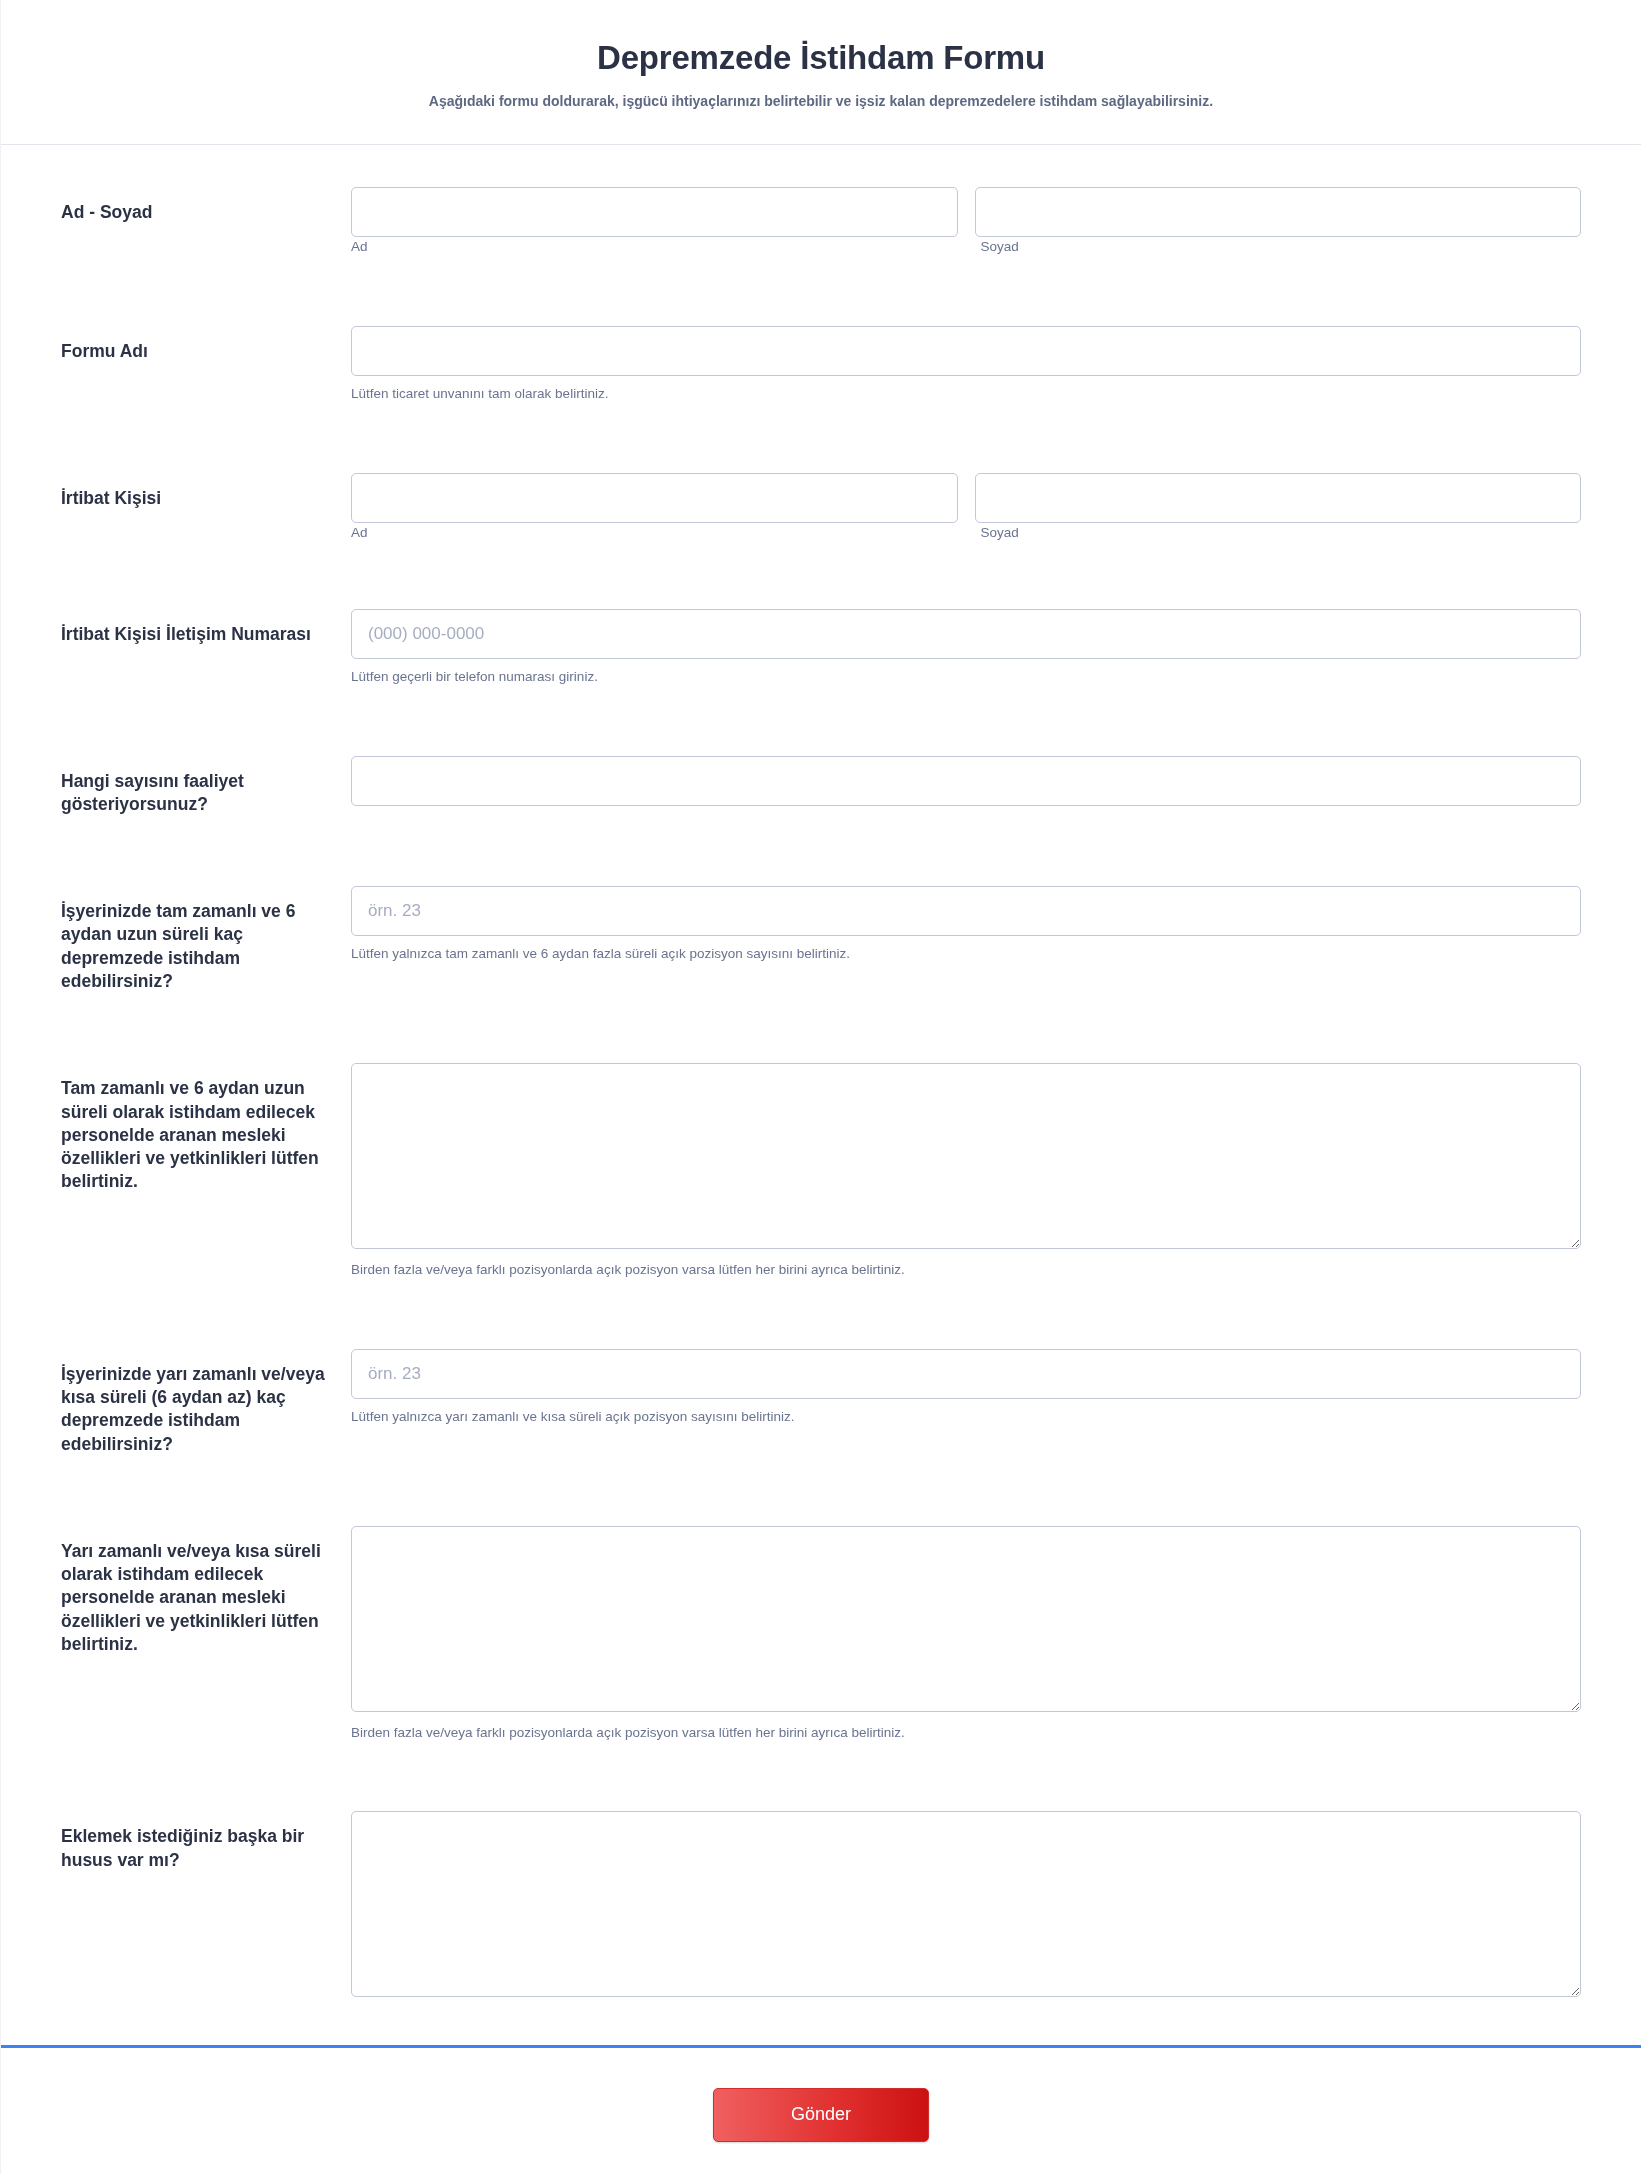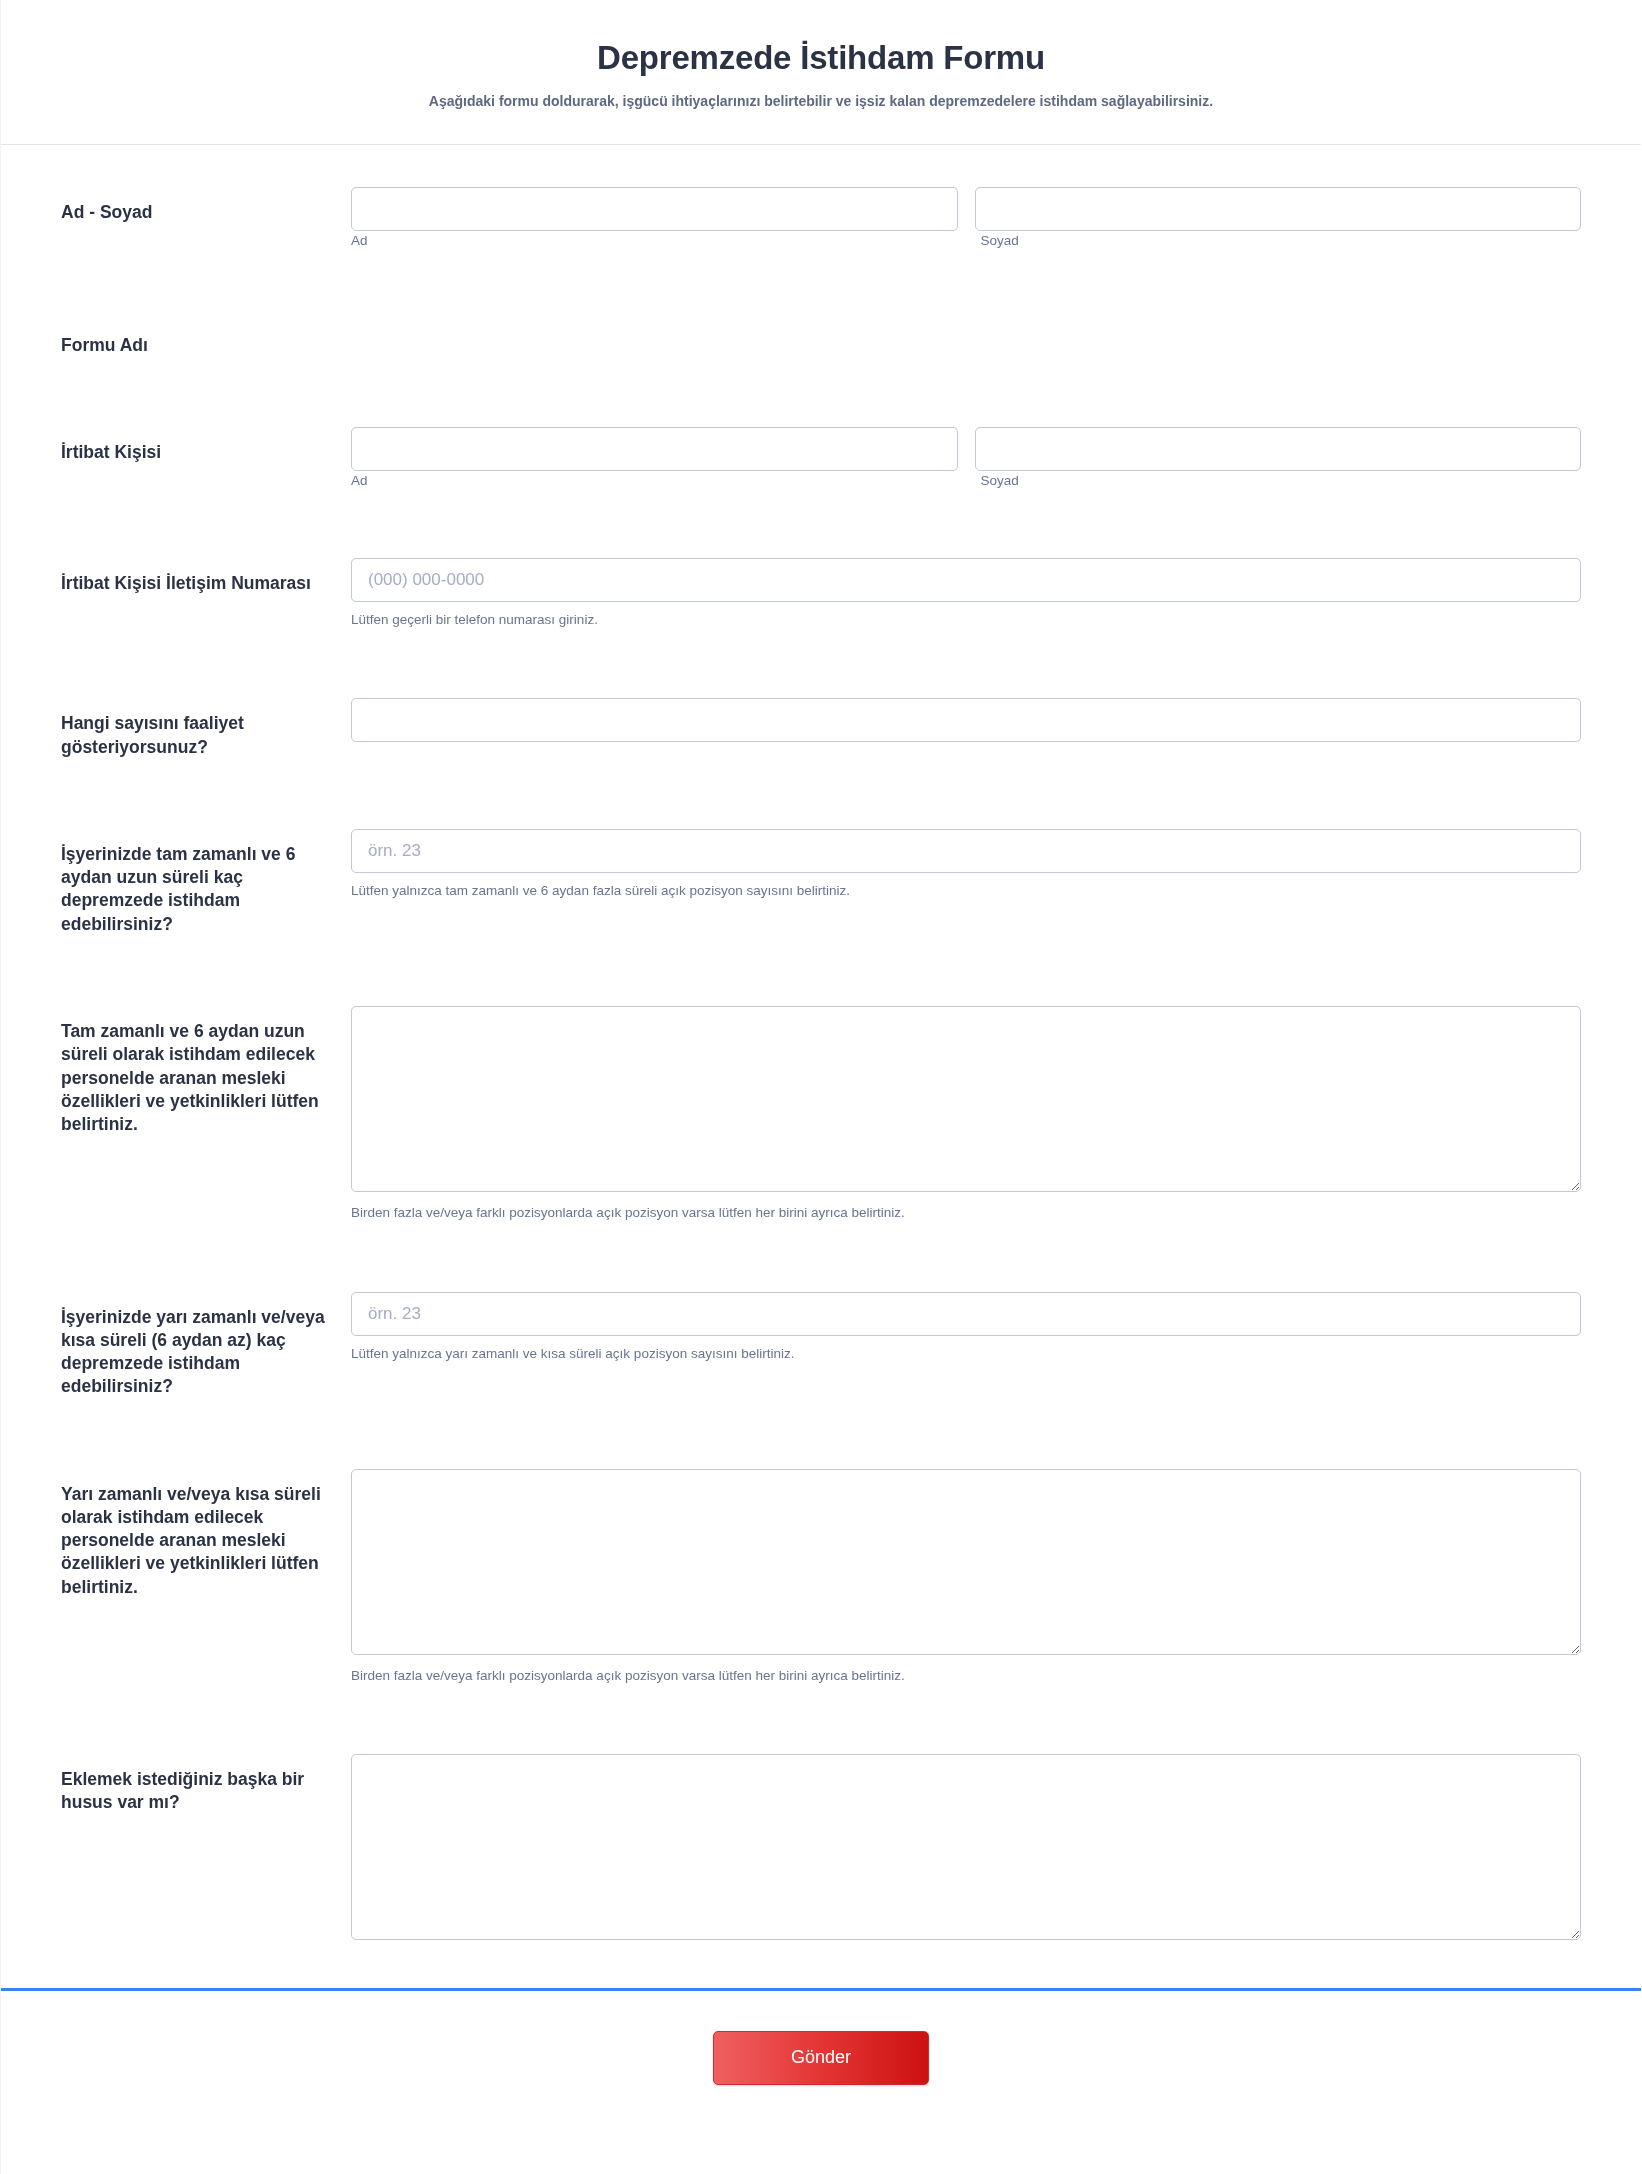--- a/index.html
+++ b/index.html
@@ -77,21 +77,21 @@
 
   
   .inputs-line {
     display: flex;
     gap: 17px;
   }
   .input-wrap { flex: 1 1 0; min-width: 0; }
 
   .text-input {
     width: 100%;
-    height: 44px;
+    height: 50px;
     padding: 6px 16px;
     font-family: "Liberation Sans", sans-serif;
     font-size: 17px;
     color: #6d28d9;
     background: #ffffff;
     border: 1px solid #c3c8d8;
     border-radius: 5px;
     outline: none;
     display: block;
   }
@@ -197,20 +197,24 @@
         </div>
       </div>
     </div>
 
     <div class="row-gap-md"></div>
 
     <div class="field-row">
       <div class="field-label-col">
         <label class="field-label">Formu Adı</label>
       </div>
+      <div class="field-control-col">
+        <input class="text-input" type="text" placeholder="" style="">
+        <span class="helper-text">Lütfen ticaret unvanını tam olarak belirtiniz.</span>
+      </div>
     </div>
 
     <div class="row-gap-md"></div>
 
     <div class="field-row">
       <div class="field-label-col">
         <label class="field-label">İrtibat Kişisi</label>
       </div>
       <div class="field-control-col">
         <div class="inputs-line">

